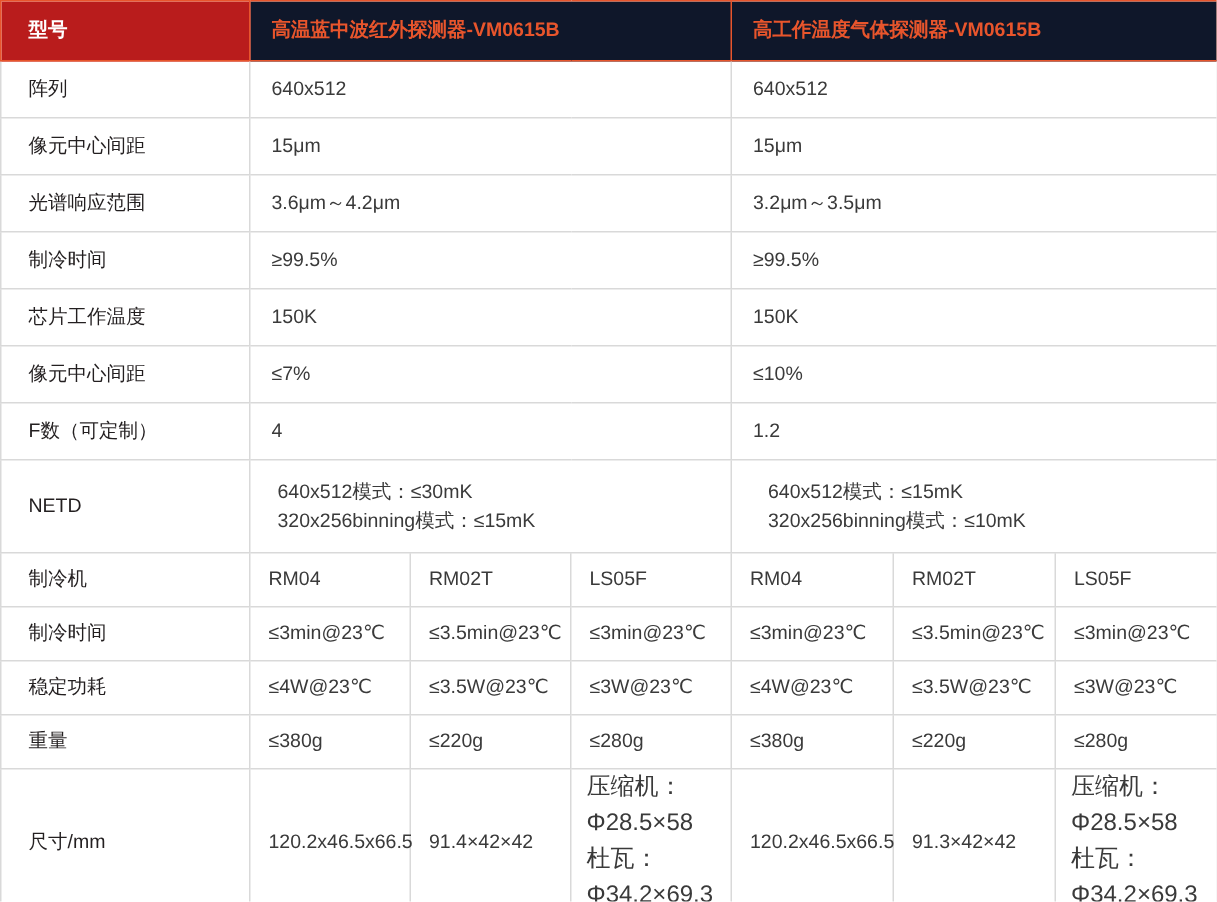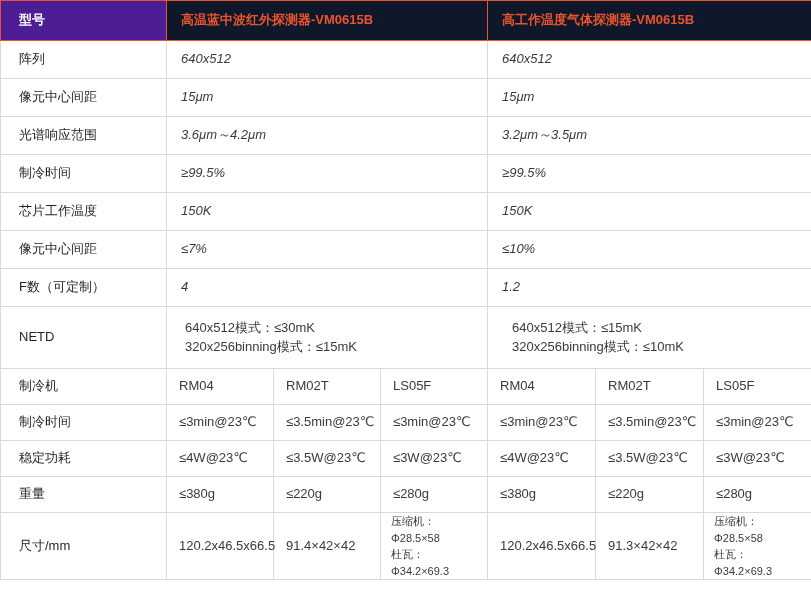--- a/index.html
+++ b/index.html
@@ -22,21 +22,21 @@
   #spec-table td {
     border: 1px solid #d9d9d9;
     vertical-align: middle;
     font-size: 13px;
     line-height: 1.45;
     padding: 0 10px;
     box-sizing: border-box;
   }
   
   .hdr-label {
-    background: #4c1d95;
+    background: #b91c1c;
     color: #ffffff;
     font-size: 16px;
     font-weight: bold;
     height: 40px;
     border: 1px solid #e8552c !important;
     padding-left: 18px !important;
   }
   .hdr-col {
     background: #0f172a;
     color: #e8552c;
@@ -55,39 +55,38 @@
   .row-label {
     padding-left: 18px !important;
     font-size: 13.5px;
     color: #231f20;
   }
   .cell {
     color: #3a3a3a;
   }
   .cell-pad {
     padding-left: 14px !important;
-    font-style: italic;
   }
   .cell-sub {
     font-size: 11.5px;
     padding-left: 10px !important;
   }
   .netd-line {
     white-space: nowrap;
   }
   .netd-cell {
     padding-left: 18px !important;
     line-height: 1.9;
     margin-top: 48px;
   }
   .netd-cell.indent {
     padding-left: 24px !important;
   }
   .small-two-line {
-    font-size: 11px;
+    font-size: 16px;
     line-height: 1.5;
     color: #3a3a3a;
   }
   .cooler-name {
     font-size: 12.5px;
     padding-left: 12px !important;
     margin-left: 24px;
   }
   .val-sm {
     font-size: 12px;

